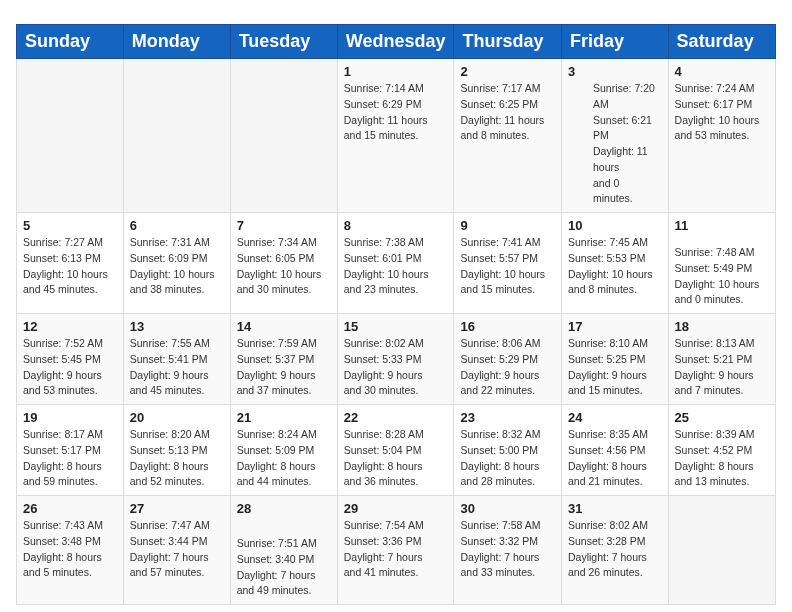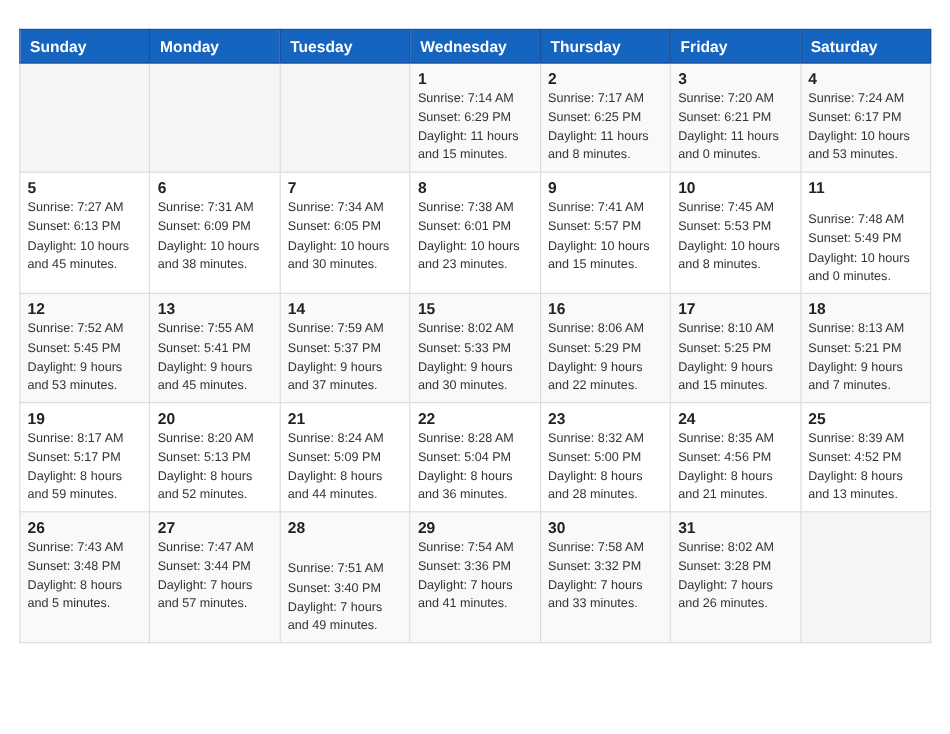--- a/index.html
+++ b/index.html
@@ -47,21 +47,21 @@
       color: #444;
     }
     .calendar {
       width: 100%;
       border-collapse: collapse;
       border: 1px solid #ccc;
     }
     .calendar th {
       background: #1565c0;
       color: #fff;
-      font-size: 13px;
+      font-size: 18px;
       font-weight: bold;
       padding: 6px 8px;
       text-align: left;
       border: 1px solid #1a4f9c;
     }
     .calendar td {
       vertical-align: top;
       padding: 5px 6px;
       border: 1px solid #ddd;
       width: 108px;
@@ -124,21 +124,21 @@
         </td>
         <td>
           <span class="day-number">2</span>
           <div class="day-info" style="white-space: pre-line;">Sunrise: 7:17 AM
 Sunset: 6:25 PM
 Daylight: 11 hours
 and 8 minutes.</div>
         </td>
         <td>
           <span class="day-number">3</span>
-          <div class="day-info" style="white-space: pre-line;">Sunrise: 7:20 AM
+          <div class="day-info" style="white-space: pre-line; margin-left: 25px;">Sunrise: 7:20 AM
 Sunset: 6:21 PM
 Daylight: 11 hours
 and 0 minutes.</div>
         </td>
         <td>
           <span class="day-number">4</span>
           <div class="day-info" style="white-space: pre-line;">Sunrise: 7:24 AM
 Sunset: 6:17 PM
 Daylight: 10 hours
 and 53 minutes.</div>

